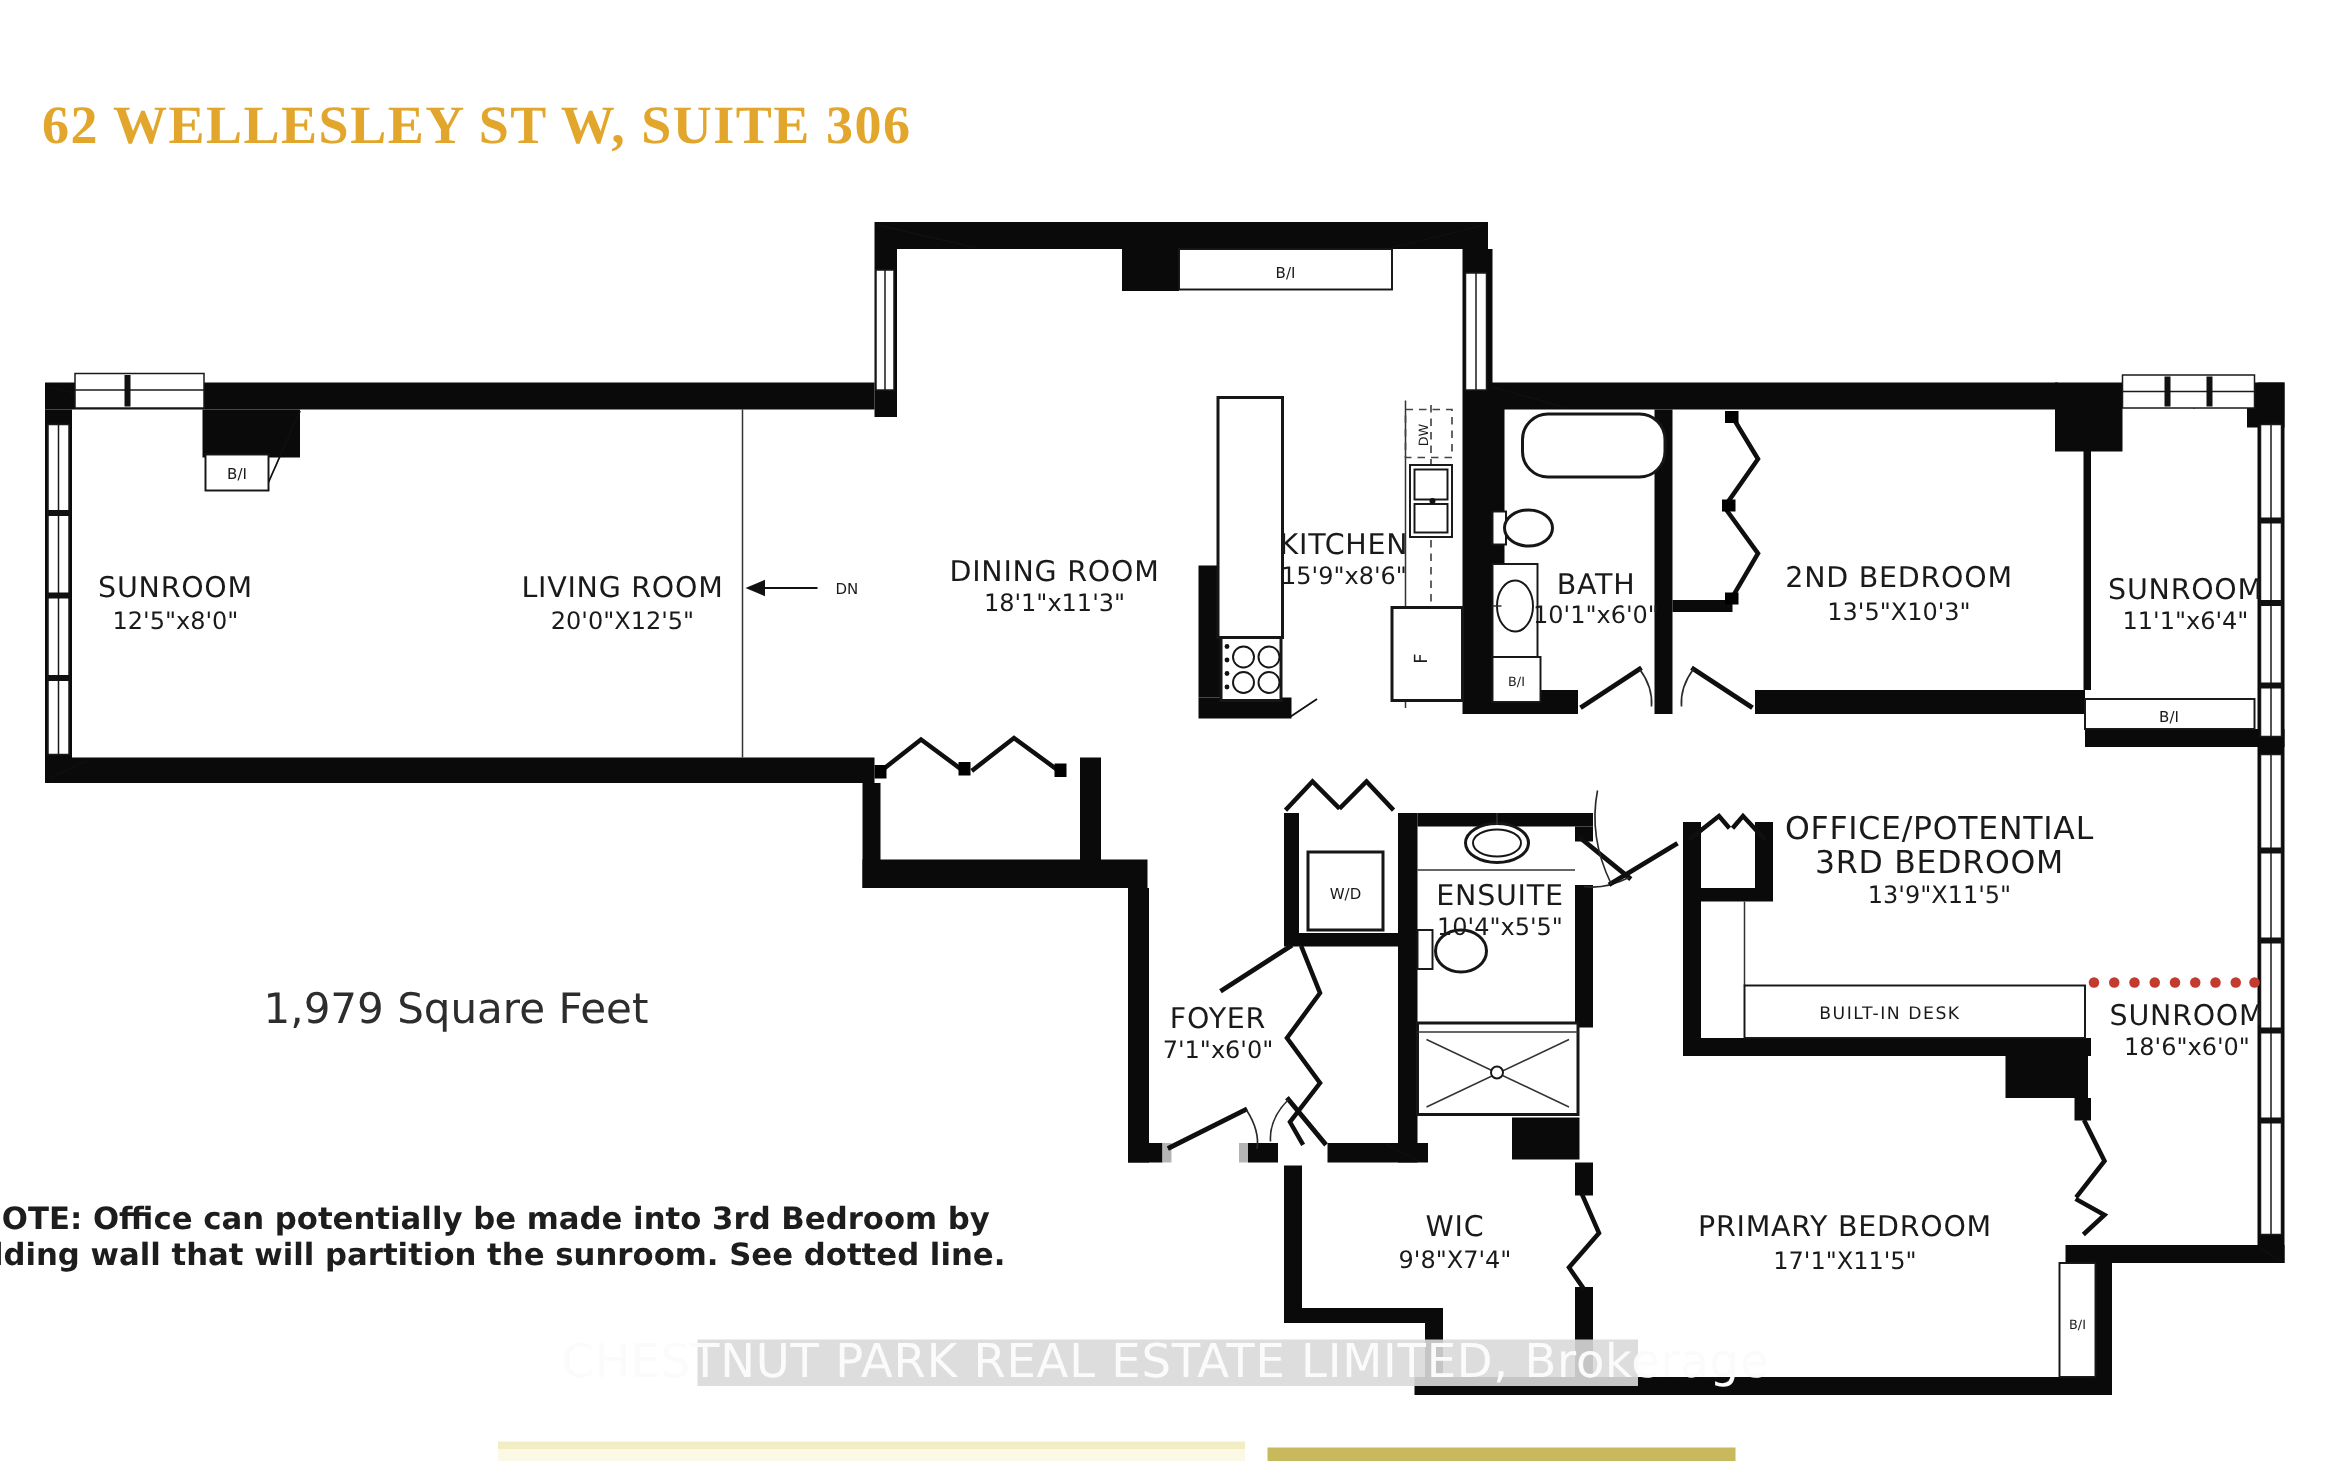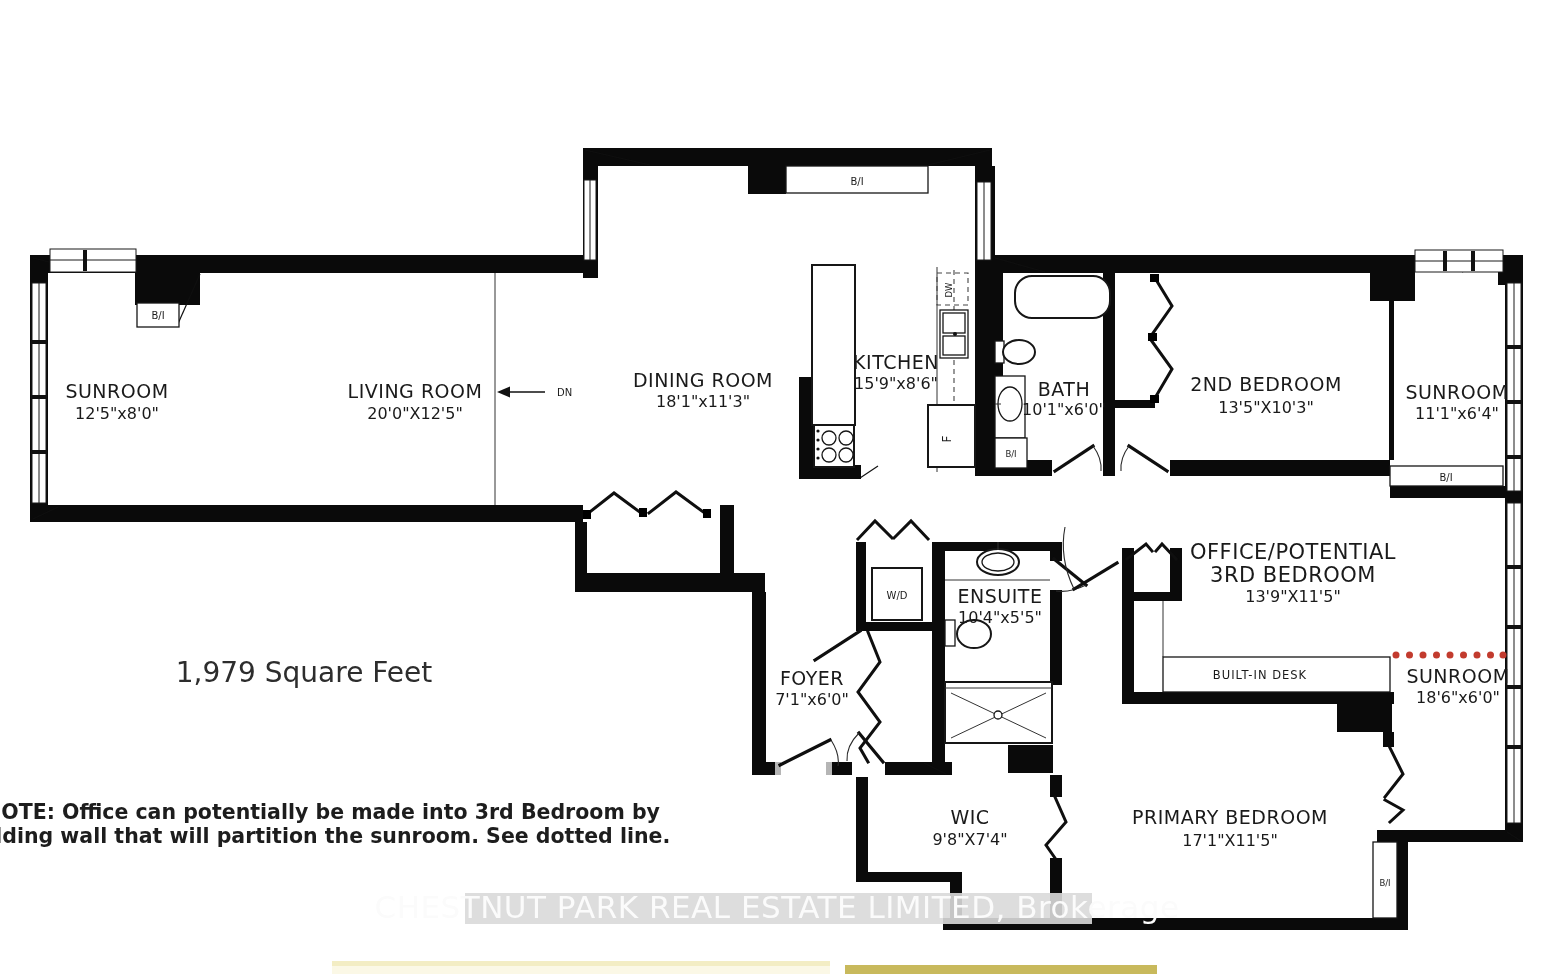--- a/index.html
+++ b/index.html
@@ -27,20 +27,21 @@
   .arc{stroke:#2a2a2a;stroke-width:1.1;fill:none;}
   .zig{stroke:#0f0f0f;stroke-width:3;fill:none;stroke-linecap:square;}
   .bevel{stroke:#0f0f0f;stroke-width:1.2;}
   .thin{stroke:#333;stroke-width:1;}
   .dash{stroke:#444;stroke-width:1.1;fill:none;stroke-dasharray:5 4;}
 </style>
 </head>
 <body>
 
 <div class="page">
+  <div class="title">62 WELLESLEY ST W, SUITE 306</div>
 
   <svg width="1559" height="974" viewBox="0 0 1559 974">
 
     <g class="wall">
 
       <rect x="583" y="148" width="409" height="18"></rect>
       <rect x="583" y="166" width="15" height="112"></rect>
       <rect x="748" y="166" width="38" height="28"></rect>
       <rect x="975" y="166" width="20" height="106"></rect>
 

